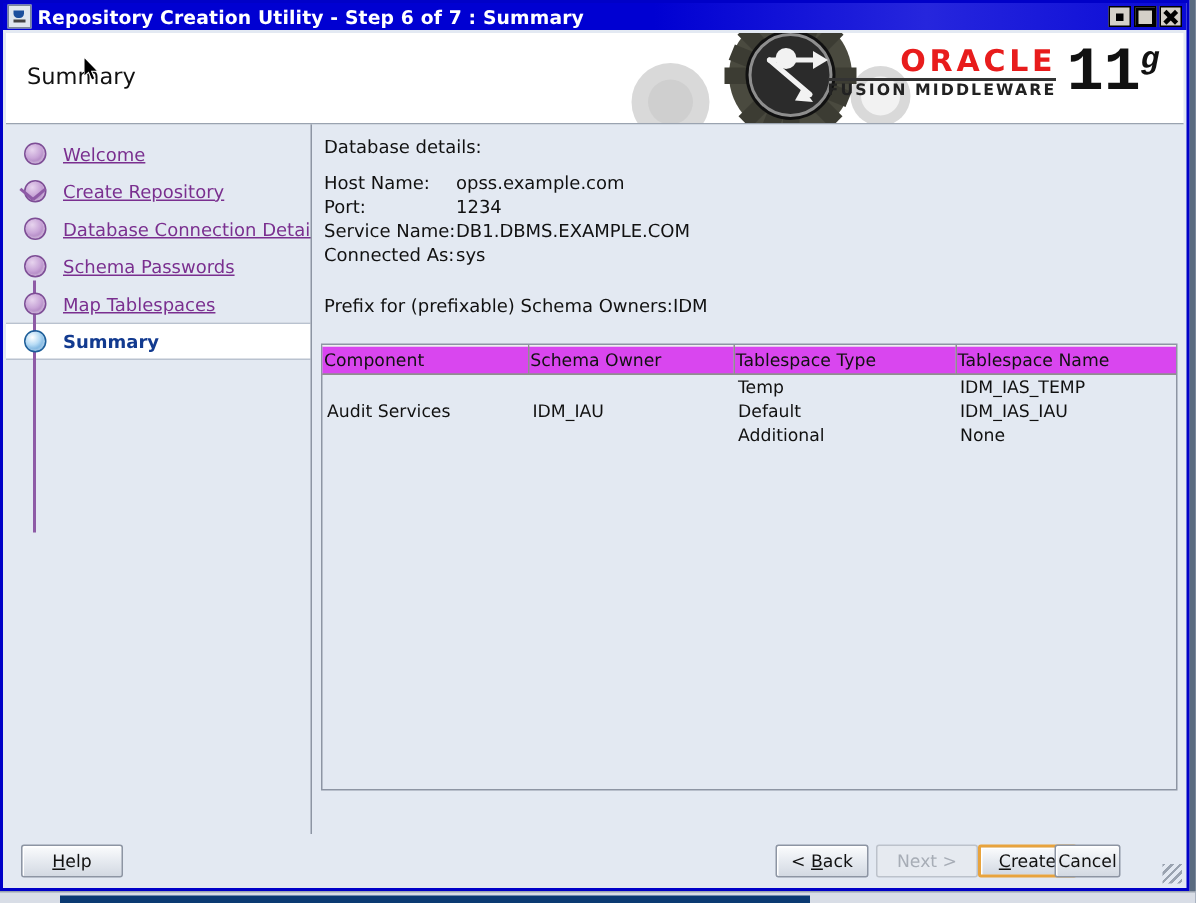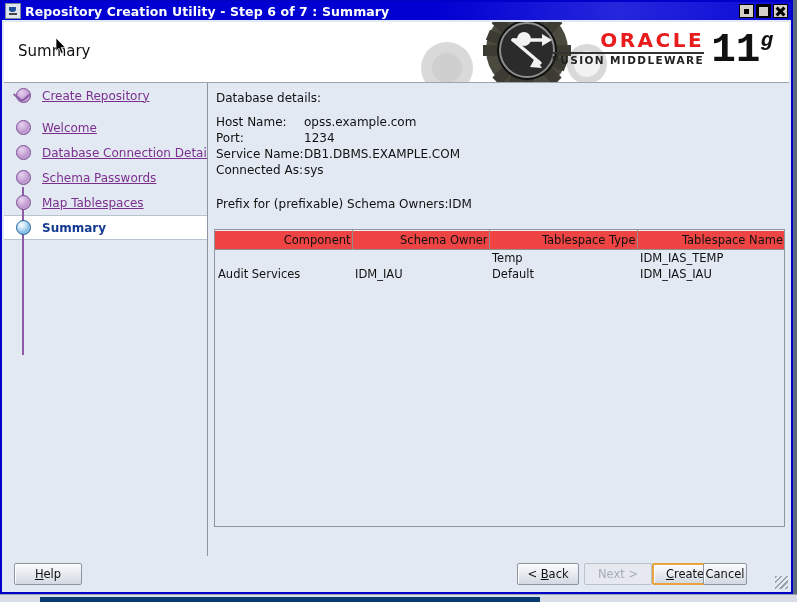--- a/index.html
+++ b/index.html
@@ -75,23 +75,23 @@
   #db-head{position:absolute;left:8px;top:8px;font-size:12px;color:#111;}
   #db-table{position:absolute;left:8px;top:32px;font-size:12px;color:#111;border-collapse:collapse;}
   #db-table td{padding:0 0 2px 0;vertical-align:top;white-space:nowrap;}
   #db-table td.k{width:88px;}
   #prefix{position:absolute;left:8px;top:114px;font-size:12px;color:#111;}
 
   
   #grid{position:absolute;left:6px;top:146px;width:571px;height:298px;
         background:#e3e9f2;border:1px solid #8d95a3;box-sizing:border-box;}
   #grid table{width:100%;border-collapse:collapse;table-layout:fixed;}
-  #grid thead th{height:19px;background:#ef4444;border-right:1px solid #8f8f8f;
+  #grid thead th{height:19px;background:#d946ef;border-right:1px solid #8f8f8f;
         border-bottom:1px solid #8f8f8f;border-top:1px solid #efefef;
-        font-size:11.5px;font-weight:normal;color:#111;text-align:right;box-sizing:border-box;}
+        font-size:11.5px;font-weight:normal;color:#111;text-align:left;box-sizing:border-box;}
   #grid thead th:last-child{border-right:none;}
   #grid tbody td{font-size:11.5px;color:#111;padding:1px 0 1px 3px;vertical-align:top;
         height:16px;box-sizing:border-box;}
 
   
   #btnbar{position:absolute;left:2px;top:556px;width:785px;height:34px;}
   .btn{position:absolute;top:5px;height:22px;background:linear-gradient(to bottom,#fbfcfd 0%,#e6eaf0 50%,#d3d9e2 100%);
        border:1px solid #8d95a3;border-radius:2px;font-size:11.5px;color:#111;
        display:flex;align-items:center;justify-content:center;box-sizing:border-box;
        box-shadow:inset 1px 1px 0 #fff;}
@@ -183,29 +183,29 @@
         <div class="ora-rule"></div>
         <div class="ora-sub">FUSION MIDDLEWARE</div>
       </div><div id="ora-11g"><span>11</span><sup>g</sup></div>
     </div>
   </div>
   <div id="banner-rule"></div>
 
   <div id="sidebar">
     <div id="navline"></div>
 
+    <div class="navitem" style="margin-top:7px">
+      <span class="node"></span>
+      <span class="label">Welcome</span>
+    </div>
+
     <div class="navitem">
       <span class="branch" style="left:7px;top:17px"></span>
       <span class="node"></span>
       <span class="label">Create Repository</span>
-    </div>
-
-    <div class="navitem" style="margin-top:7px">
-      <span class="node"></span>
-      <span class="label">Welcome</span>
     </div>
 
     <div class="navitem">
       <span class="node"></span>
       <span class="label">Database Connection Details</span>
     </div>
 
 
     <div class="navitem">
       <span class="node"></span>
@@ -274,20 +274,26 @@
             <td></td>
             <td>Temp</td>
             <td>IDM_IAS_TEMP</td>
           </tr>
           <tr>
             <td>Audit Services</td>
             <td>IDM_IAU</td>
             <td>Default</td>
             <td>IDM_IAS_IAU</td>
           </tr>
+          <tr>
+            <td></td>
+            <td></td>
+            <td>Additional</td>
+            <td>None</td>
+          </tr>
         </tbody>
       </table>
     </div>
   </div>
 
   <div id="btnbar">
     <div class="btn" id="btn-help">
         <span><u>H</u>elp</span>
       </div>
     <div class="btn" id="btn-back">

